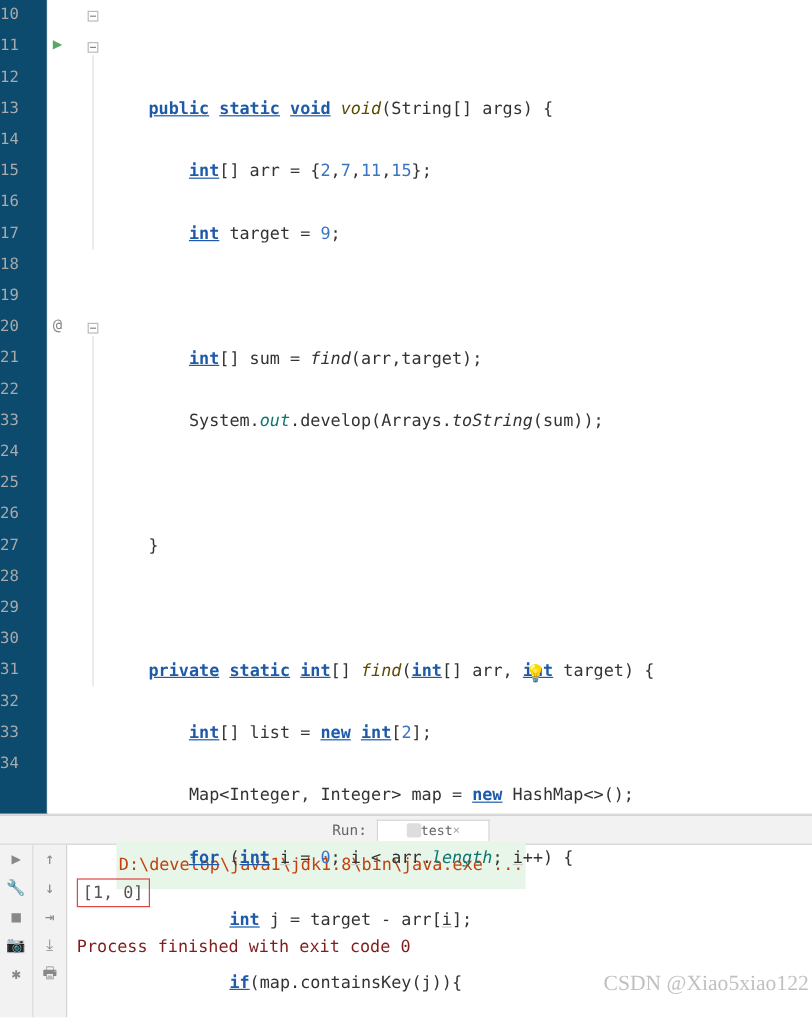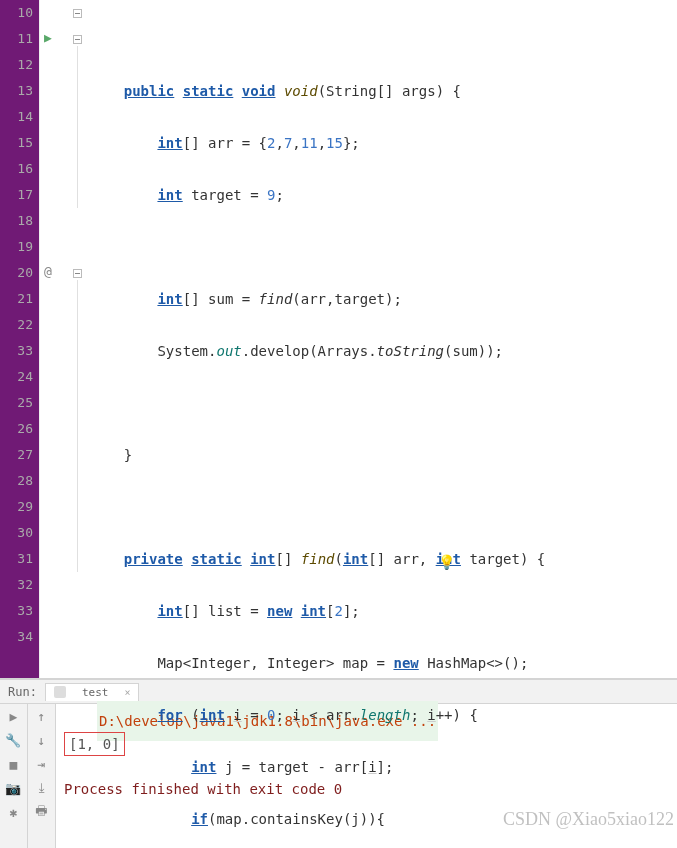--- a/index.html
+++ b/index.html
@@ -1,38 +1,38 @@
 <!DOCTYPE html>
 <html><head>
 <meta charset="utf-8">
 <style>
 * { margin: 0; padding: 0; box-sizing: border-box; }
 body { font-family: "Consolas", "Monaco", monospace; font-size: 14px; background: #fff; width: 677px; height: 848px; overflow: hidden; }
 .editor { display: flex; height: 679px; border-bottom: 1px solid #d4d4d4; }
-.gutter { width: 40px; background: #701a75; border-right: 1px solid #eee; text-align: right; padding-right: 6px; color: #aaa; font-size: 13px; line-height: 26px; user-select: none; }
+.gutter { width: 40px; background: #0c4a6e; border-right: 1px solid #eee; padding-right: 6px; color: #aaa; font-size: 13px; line-height: 26px; user-select: none; }
 .gutter .line { height: 26px; }
 .icon-col { width: 30px; position: relative; }
 .marker { position: absolute; font-size: 13px; }
 .play { color: #59a869; left: 4px; }
 .atsign { color: #888; left: 4px; }
 .fold-col { width: 20px; position: relative; }
 .fold { position: absolute; width: 9px; height: 9px; border: 1px solid #bbb; background: #fff; left: 3px; }
 .fold.minus::before { content: ""; position: absolute; top: 3px; left: 1px; width: 5px; height: 1px; background: #888; }
 .foldline { position: absolute; left: 7px; width: 1px; background: #e0e0e0; }
 .code { flex: 1; line-height: 26px; white-space: pre; color: #333; }
 .code .line { height: 26px; }
 .kw { color: #1e5aa8; font-weight: bold; text-decoration: underline; }
 .num { color: #3a74c4; }
 .mname { color: #5c4a00; font-style: italic; }
 .field { color: #0f766e; font-style: italic; }
 .staticm { font-style: italic; color: #333; }
 .bulb { position: absolute; font-size: 14px; }
 .run-panel { border-top: 1px solid #d4d4d4; height: 169px; display: flex; flex-direction: column; }
-.run-header { height: 24px; background: #f2f2f2; border-bottom: 1px solid #d4d4d4; display: flex; align-items: center; padding-left: 8px; font-size: 12px; color: #666; }
-.run-tab { background: #fff; border: 1px solid #d4d4d4; border-bottom: none; padding: 2px 8px; margin-left: 8px; display: flex; align-items: center; gap: 16px; font-size: 11px; }
+.run-header { height: 24px; background: #f2f2f2; border-bottom: 1px solid #d4d4d4; display: flex; align-items: center; padding-left: 8px; font-size: 12px; color: #666; justify-content: center; }
+.run-tab { background: #fff; border: 1px solid #d4d4d4; border-bottom: none; padding: 2px 24px; margin-left: 8px; display: flex; align-items: center; gap: 0; font-size: 11px; }
 .close-x { color: #aaa; font-size: 10px; }
 .run-body { flex: 1; display: flex; }
 .run-left { width: 28px; background: #f2f2f2; border-right: 1px solid #d4d4d4; display: flex; flex-direction: column; align-items: center; padding-top: 4px; gap: 8px; }
 .run-left .btn, .run-mid .btn { width: 16px; height: 16px; display: flex; align-items: center; justify-content: center; color: #888; font-size: 13px; cursor: pointer; }
 .run-mid { width: 28px; background: #f2f2f2; border-right: 1px solid #d4d4d4; display: flex; flex-direction: column; align-items: center; padding-top: 4px; gap: 8px; }
 .console { flex: 1; padding: 6px 8px; font-family: "Consolas", monospace; font-size: 14px; line-height: 22px; color: #555; }
 .cmd-line { background: #e8f5e9; padding: 12px 2px; color: #c2410c; margin-left: 33px; }
 .output-box { border: 1px solid #d44; padding: 0 4px; display: inline-block; color: #555; }
 .exit { color: #7f1d1d; }
 .watermark { position: absolute; right: 3px; bottom: 18px; color: rgba(150,150,150,0.6); font-size: 18px; font-family: Liberation Serif, serif; }

